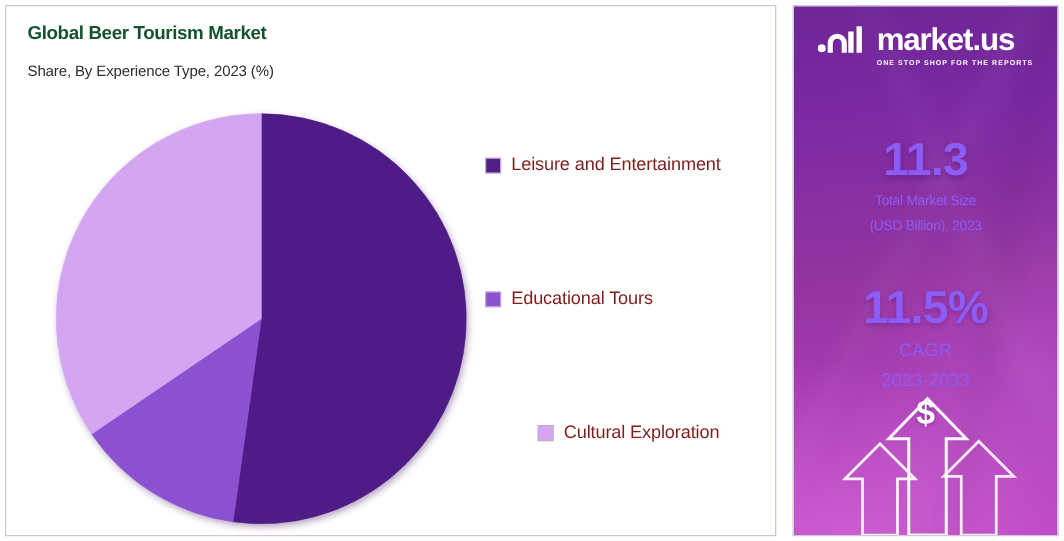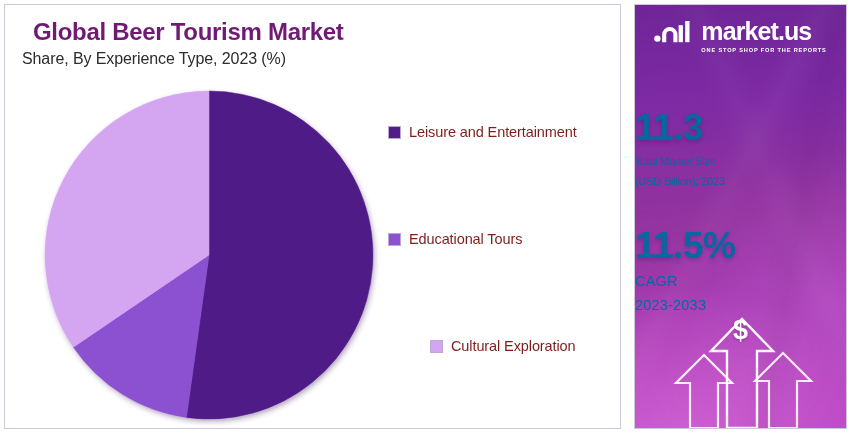--- a/index.html
+++ b/index.html
@@ -30,33 +30,33 @@
     width: 617px;
     height: 425px;
     background: #ffffff;
     border: 1px solid #cfc6d8;
     box-sizing: border-box;
     overflow: hidden;
   }
 
   #chart-title {
     position: absolute;
-    left: 28px;
+    left: 17px;
     top: 13px;
-    font-size: 24px;
-    font-weight: bold;
-    color: #701a75;
+    font-size: 15px;
+    font-weight: bold;
+    color: #14532d;
     letter-spacing: -0.3px;
     white-space: nowrap;
   }
   #chart-subtitle {
     position: absolute;
     left: 17px;
     top: 45px;
-    font-size: 16px;
+    font-size: 12px;
     font-weight: normal;
     color: #2b2b30;
     letter-spacing: -0.1px;
     white-space: nowrap;
   }
 
   
   #pie-wrap {
     position: absolute;
     left: 36px;
@@ -158,22 +158,22 @@
     color: #ffffff;
     letter-spacing: 0.85px;
     margin-top: 3px;
     white-space: nowrap;
   }
 
   .stat-block {
     position: absolute;
     left: 0;
     right: 0;
-    text-align: left;
-    color: #0369a1;
+    text-align: center;
+    color: #8b5cf6;
   }
   #stat-1 { top: 104px; }
   #stat-2 { top: 222px; }
   .stat-value {
     font-size: 37px;
     font-weight: bold;
     line-height: 1.05;
     letter-spacing: -0.5px;
     text-shadow: 0 2px 4px rgba(60,10,80,0.30);
   }

